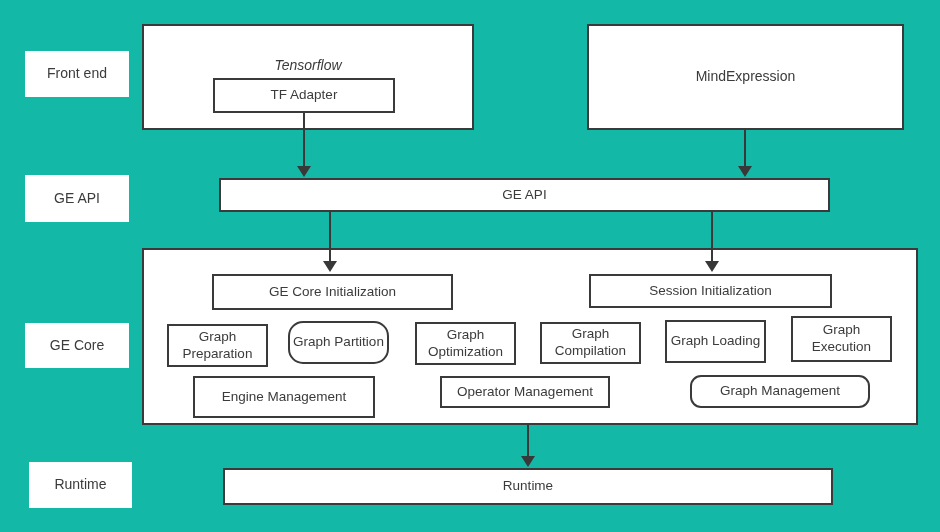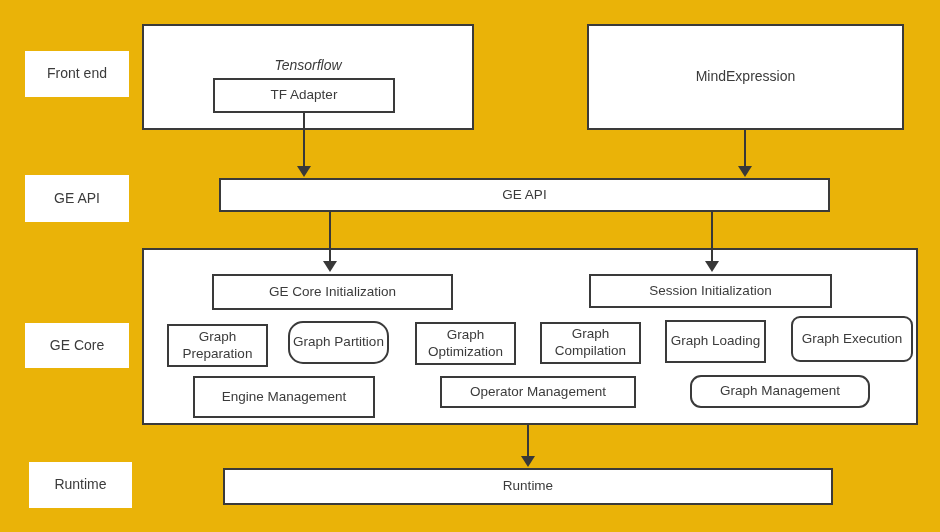--- a/index.html
+++ b/index.html
@@ -1,20 +1,20 @@
 <!DOCTYPE html>
 <html><head>
 <meta charset="utf-8">
 <style>
   html, body { margin: 0; padding: 0; background: #000; }
   #stage {
     position: relative;
     width: 940px;
     height: 532px;
-    background: #eab308;
+    background: #14b8a6;
     font-family: "Liberation Sans", "DejaVu Sans", sans-serif;
     color: #3b3b3b;
     font-size: 13.5px;
     overflow: hidden;
   }
   .white-box {
     position: absolute;
     background: #ffffff;
     box-sizing: border-box;
     display: flex;
@@ -46,24 +46,24 @@
 
   #box-gecore-init   { left: 212px; top: 274px; width: 241px; height: 36px; }
   #box-session-init  { left: 589px; top: 274px; width: 243px; height: 34px; }
 
   .module { padding: 2px; }
   #mod-0 { left: 167px; top: 324px; width: 101px; height: 43px; }
   #mod-1 { left: 288px; top: 321px; width: 101px; height: 43px; border-radius: 15px; }
   #mod-2 { left: 415px; top: 322px; width: 101px; height: 43px; }
   #mod-3 { left: 540px; top: 322px; width: 101px; height: 42px; }
   #mod-4 { left: 665px; top: 320px; width: 101px; height: 43px; }
-  #mod-5 { left: 791px; top: 316px; width: 122px; height: 46px; border-radius: 9px; }
+  #mod-5 { left: 791px; top: 316px; width: 101px; height: 46px; }
 
   #mgr-0 { left: 193px; top: 376px; width: 182px; height: 42px; }
-  #mgr-1 { left: 440px; top: 376px; width: 196px; height: 32px; }
+  #mgr-1 { left: 440px; top: 376px; width: 170px; height: 32px; }
   #mgr-2 { left: 690px; top: 375px; width: 180px; height: 33px; border-radius: 11px; }
 
   
   #bar-runtime { left: 223px; top: 468px; width: 610px; height: 37px; }
 
   
   .arrow {
     position: absolute;
     width: 2px;
     background: #383838;

